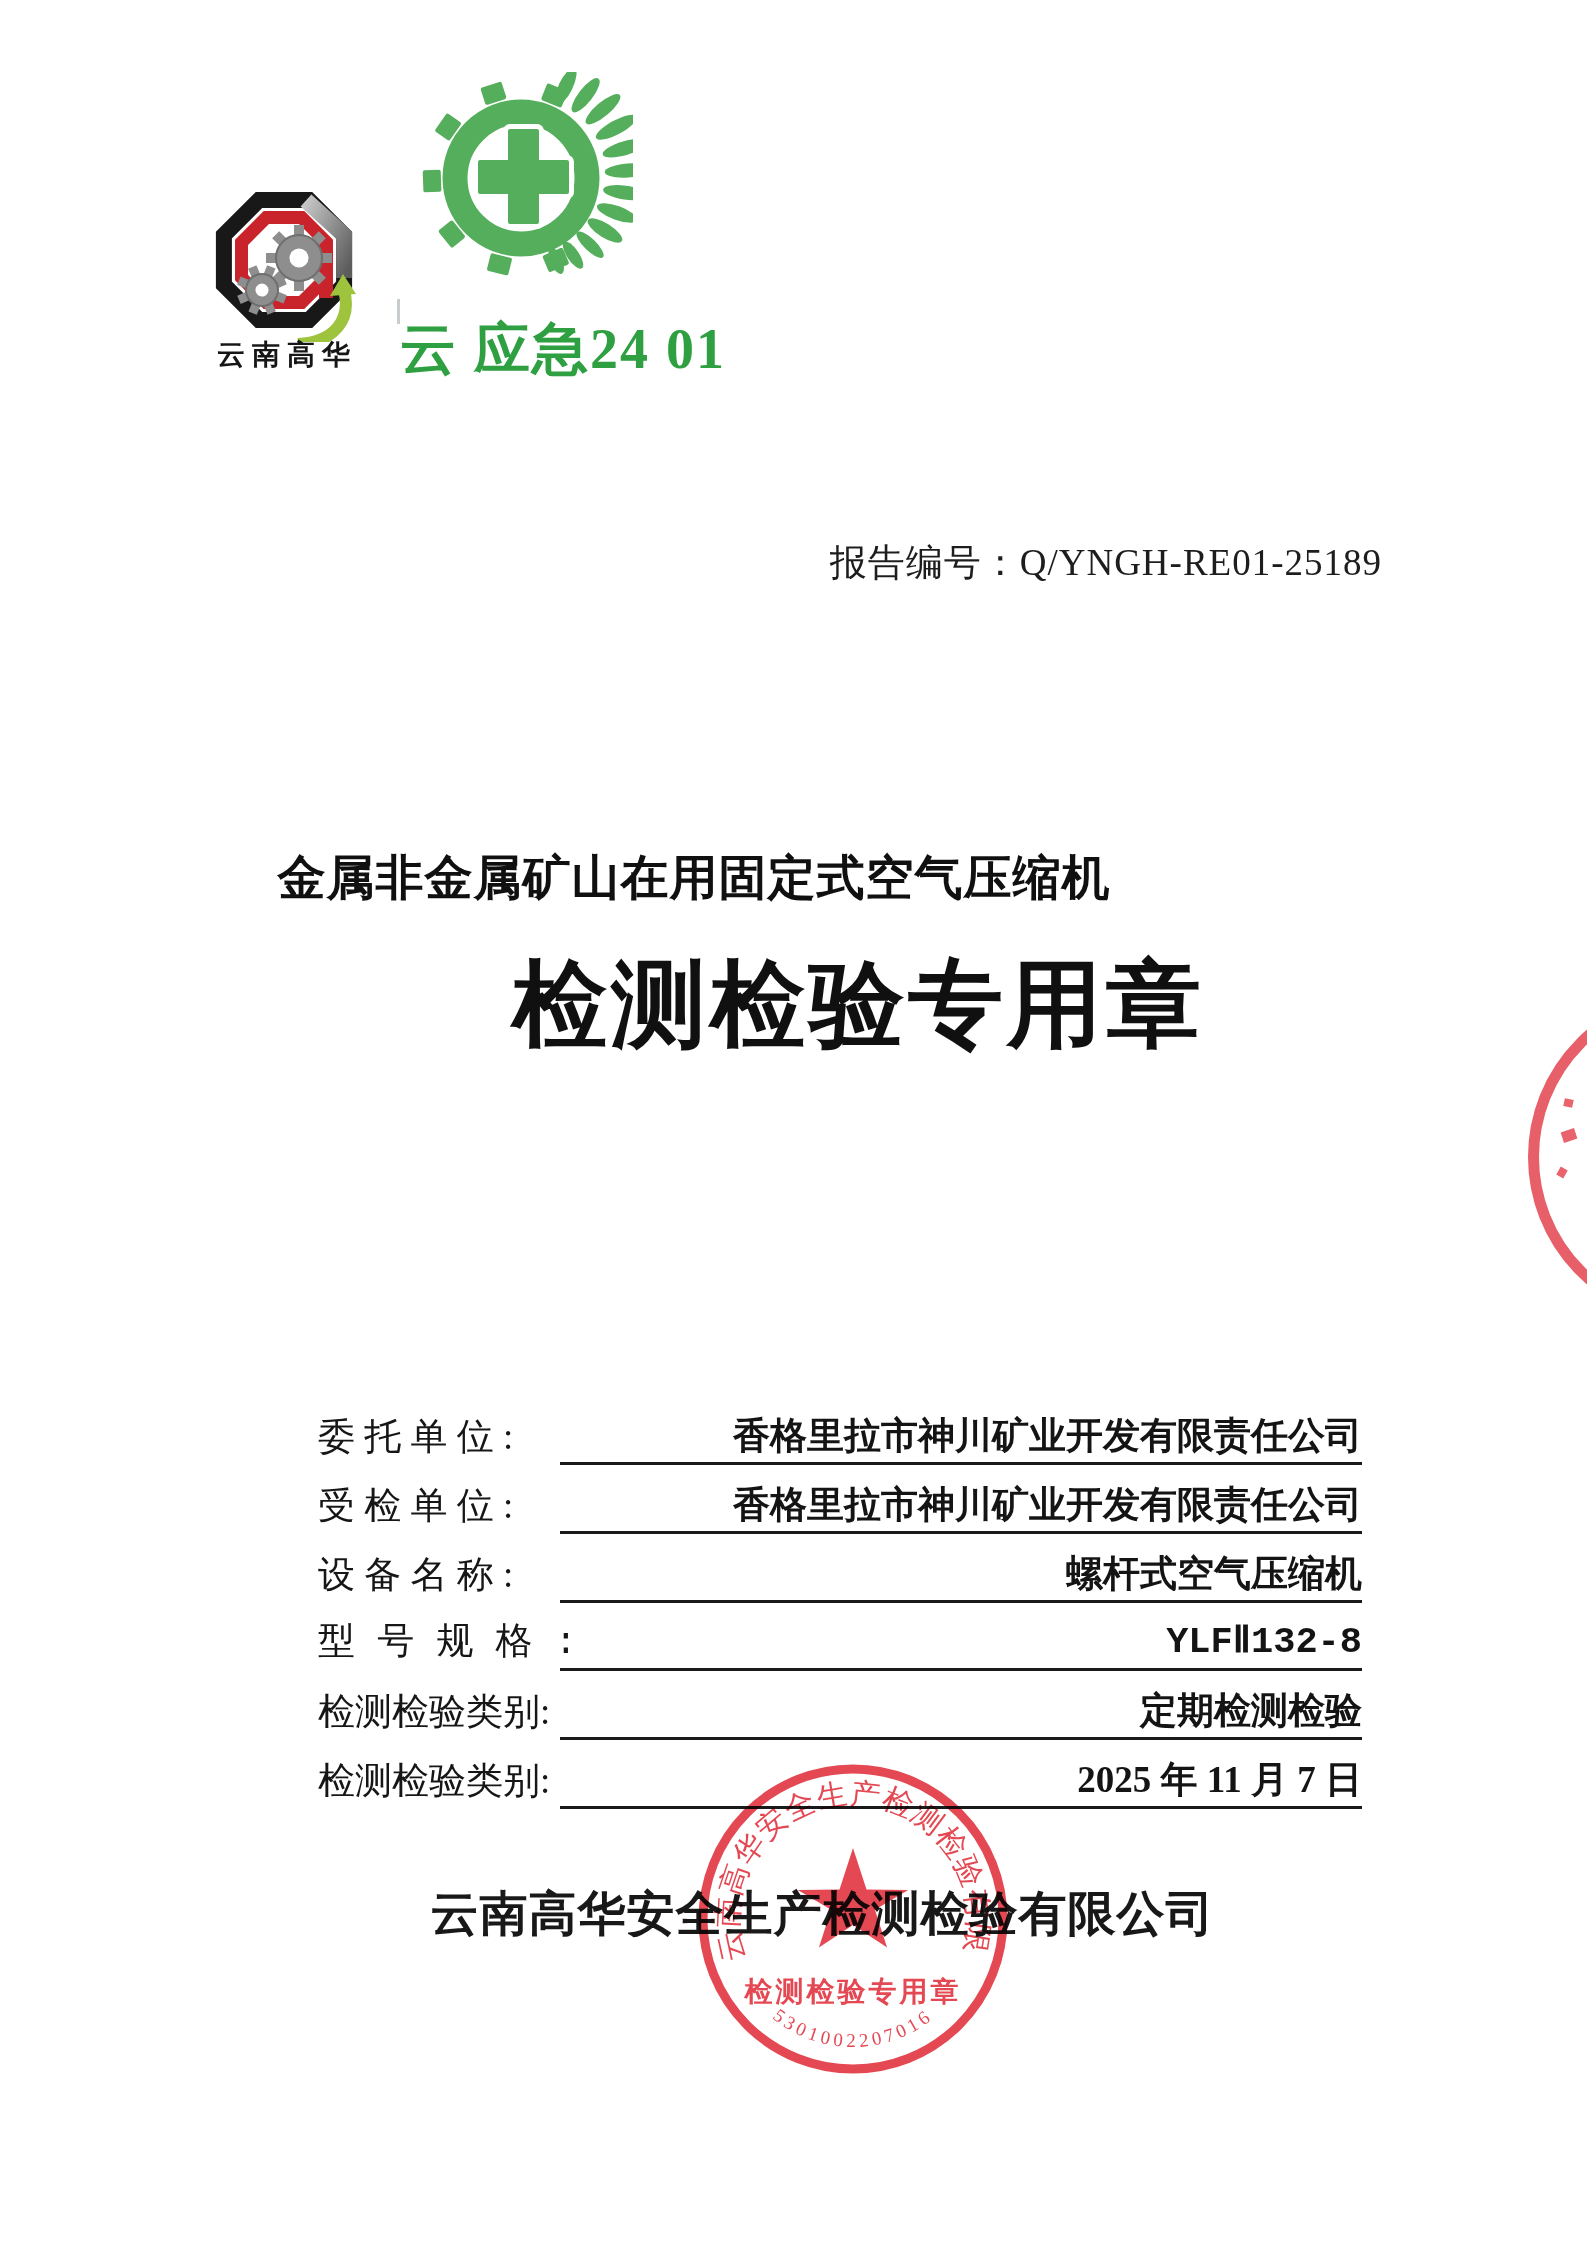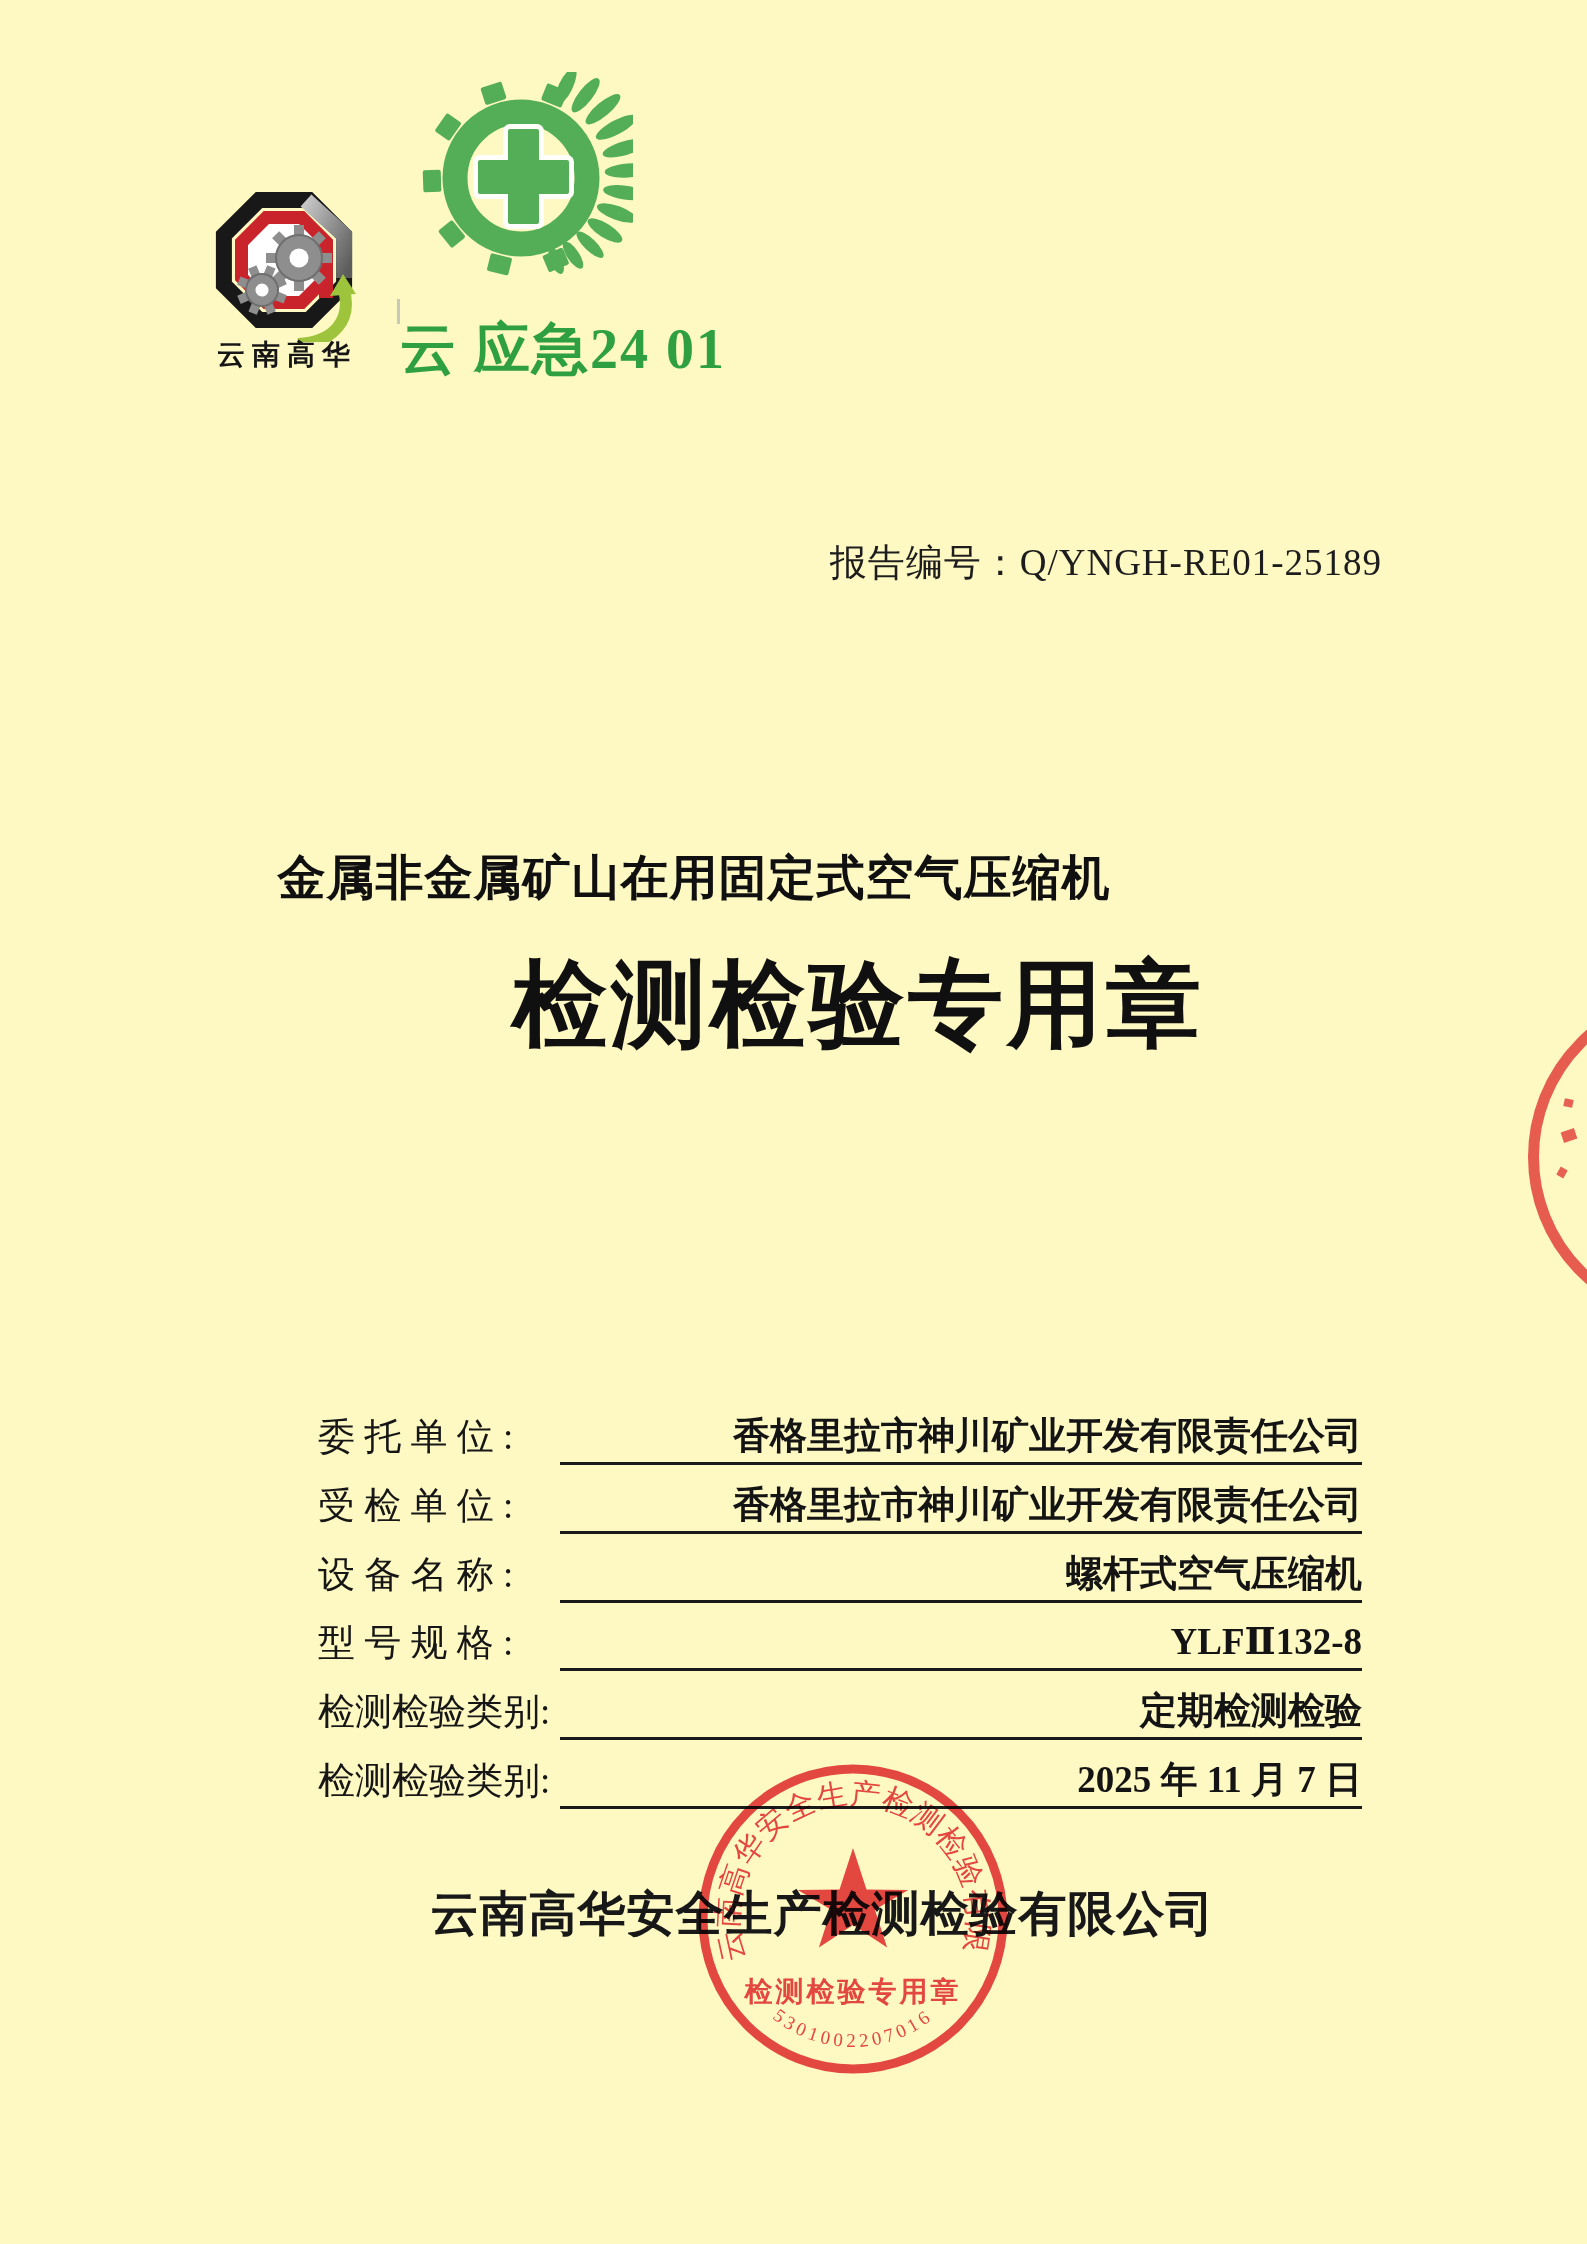--- a/index.html
+++ b/index.html
@@ -1,17 +1,17 @@
 <!DOCTYPE html>
 <html><head>
 <meta charset="utf-8">
 <style>
   html,body{margin:0;padding:0;background:#e8e8e8;}
   .page{
-    position:relative; width:1587px; height:2244px; background:#fef9c3;
+    position:relative; width:1587px; height:2244px; background:#ffffff;
     overflow:hidden; margin:0 auto;
     font-family:"Liberation Serif","DejaVu Serif",serif; color:#1b1b1b;
   }
   .abs{position:absolute;}
   
   .octagon-caption{
     left:204px; top:336px; width:166px; text-align:center;
     font-size:28px; font-weight:700; letter-spacing:7px; color:#161616;
     white-space:nowrap;
   }
@@ -173,21 +173,21 @@
     <div class="form-value">香格里拉市神川矿业开发有限责任公司</div>
   </div>
   <div class="abs form-row" style="top:1481px;">
     <div class="form-label">受 检 单 位 :</div>
     <div class="form-value">香格里拉市神川矿业开发有限责任公司</div>
   </div>
   <div class="abs form-row" style="top:1550px;">
     <div class="form-label">设 备 名 称 :</div>
     <div class="form-value">螺杆式空气压缩机</div>
   </div>
-  <div class="abs form-row" style="top:1618px;">
+  <div class="abs form-row" style="top:1618px;font-family:Liberation Mono, monospace;">
     <div class="form-label">型 号 规 格 :</div>
     <div class="form-value">YLFⅡ132-8</div>
   </div>
   <div class="abs form-row" style="top:1687px;">
     <div class="form-label">检测检验类别:</div>
     <div class="form-value">定期检测检验</div>
   </div>
   <div class="abs form-row" style="top:1756px;">
     <div class="form-label">检测检验类别:</div>
     <div class="form-value">2025 年 11 月 7 日</div>

